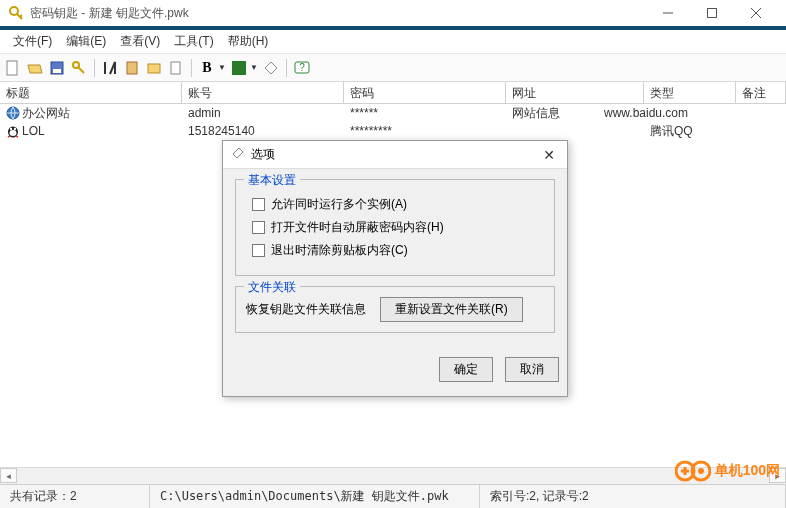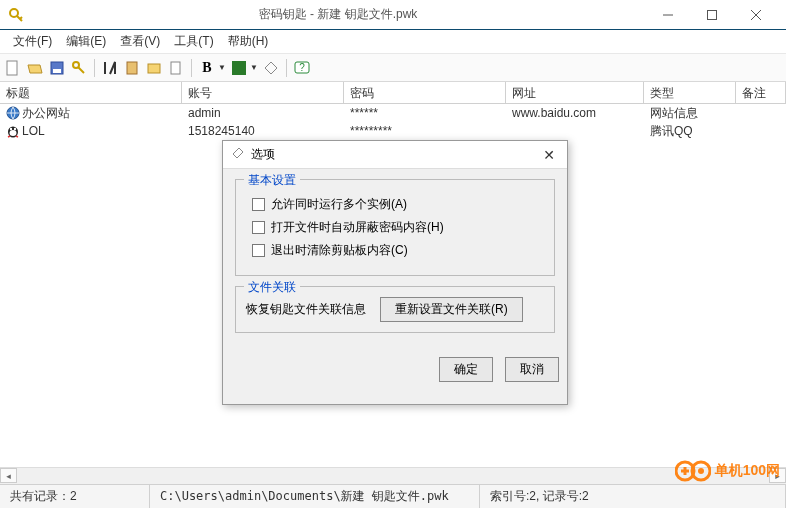--- a/index.html
+++ b/index.html
@@ -1,17 +1,17 @@
 <!DOCTYPE html>
 <html><head>
 <meta charset="utf-8">
 <style>
 * { box-sizing: border-box; margin: 0; padding: 0; }
 body { font-family: "Microsoft YaHei", "Segoe UI", sans-serif; font-size: 12px; background: #fff; width: 786px; height: 508px; overflow: hidden; position: relative; }
-.titlebar { height: 30px; background: #fff; display: flex; align-items: center; padding: 0 8px; border-bottom: 1px solid #0c4a6e; text-align: center; }
+.titlebar { height: 30px; background: #fff; display: flex; align-items: center; padding: 0 8px; border-bottom: 4px solid #0c4a6e; }
 .titlebar .icon { width: 16px; height: 16px; margin-right: 6px; }
 .titlebar .title { flex: 1; color: #555; }
 .titlebar .winbtns { display: flex; }
 .titlebar .winbtn { width: 44px; height: 28px; display: flex; align-items: center; justify-content: center; color: #666; }
 .menubar { height: 24px; background: #fff; padding: 0 7px; display: flex; align-items: center; gap: 2px; border-bottom: 1px solid #e8e8e8; }
 .menubar .mitem { padding: 2px 6px; color: #333; }
 .toolbar { height: 28px; background: #fafafa; border-bottom: 1px solid #d8d8d8; display: flex; align-items: center; padding: 0 4px; gap: 4px; }
 .toolbar .tb-icon { width: 18px; height: 18px; display: flex; align-items: center; justify-content: center; }
 .toolbar .sep { width: 1px; height: 18px; background: #ccc; margin: 0 2px; }
 .toolbar .drop { font-size: 8px; color: #333; margin-left: -2px; }
@@ -30,21 +30,21 @@
 .dialog .dtitle { height: 28px; background: #fff; display: flex; align-items: center; padding: 0 8px; border-bottom: 1px solid #ddd; }
 .dialog .dtitle .dtx { flex:1; }
 .dialog .dclose { width: 20px; text-align: center; font-size: 14px; color: #333; }
 .dialog .dbody { padding: 10px 12px; }
 .group { border: 1px solid #bbb; padding: 10px; margin-bottom: 10px; position: relative; }
 .group .glabel { position: absolute; top: -8px; left: 8px; background: #f0f0f0; padding: 0 4px; color: #0046c8; }
 .chk { display: flex; align-items: center; gap: 6px; margin: 6px 6px; }
 .chk .box { width: 13px; height: 13px; border: 1px solid #777; background: #fff; }
 .assoc { display: flex; align-items: center; gap: 14px; }
 .dlgbtn { border: 1px solid #888; background: #e8e8e8; padding: 3px 14px; font-size: 12px; }
-.dbtns { display: flex; justify-content: flex-end; gap: 12px; padding: 4px 8px 22px; }
+.dbtns { display: flex; justify-content: flex-end; gap: 12px; padding: 4px 8px 14px; }
 .watermark { position: absolute; right: 6px; bottom: 24px; display:flex; align-items:center; gap:4px; opacity:0.9; }
 .watermark .wtxt { color:#ff7a00; font-weight:bold; font-size:14px; }
 .c0{width:182px}.c1{width:162px}.c2{width:162px}.c3{width:138px}.c4{width:92px}.c5{flex:1}
 </style>
 </head>
 <body>
 
 <div class="titlebar">
   <span class="icon">
     <svg viewBox="0 0 16 16" width="16" height="16">
@@ -161,22 +161,22 @@
   <div class="row">
     <div class="cell c0">
         <span class="ricon"><svg width="14" height="14">
             <circle cx="7" cy="7" r="6" fill="#3a7ac8" stroke="#205090"></circle>
             <path d="M1 7 L13 7 M7 1 Q3 7 7 13 M7 1 Q11 7 7 13" stroke="#fff" fill="none" stroke-width="0.8"></path>
           </svg></span>
         <span>办公网站</span>
       </div>
     <div class="cell c1">admin</div>
     <div class="cell c2">******</div>
+    <div class="cell c4">网站信息</div>
     <div class="cell c3">www.baidu.com</div>
-    <div class="cell c4">网站信息</div>
     <div class="cell c5"></div>
   </div>
   <div class="row">
     <div class="cell c0">
         <span class="ricon"><svg width="14" height="14">
             <ellipse cx="7" cy="8" rx="5" ry="5.5" fill="#222"></ellipse>
             <ellipse cx="7" cy="9" rx="3.5" ry="3" fill="#fff"></ellipse>
             <circle cx="5" cy="5" r="1.2" fill="#fff"></circle>
             <circle cx="9" cy="5" r="1.2" fill="#fff"></circle>
             <path d="M4 12 L2 13 M10 12 L12 13" stroke="#d33" stroke-width="1.5"></path>

